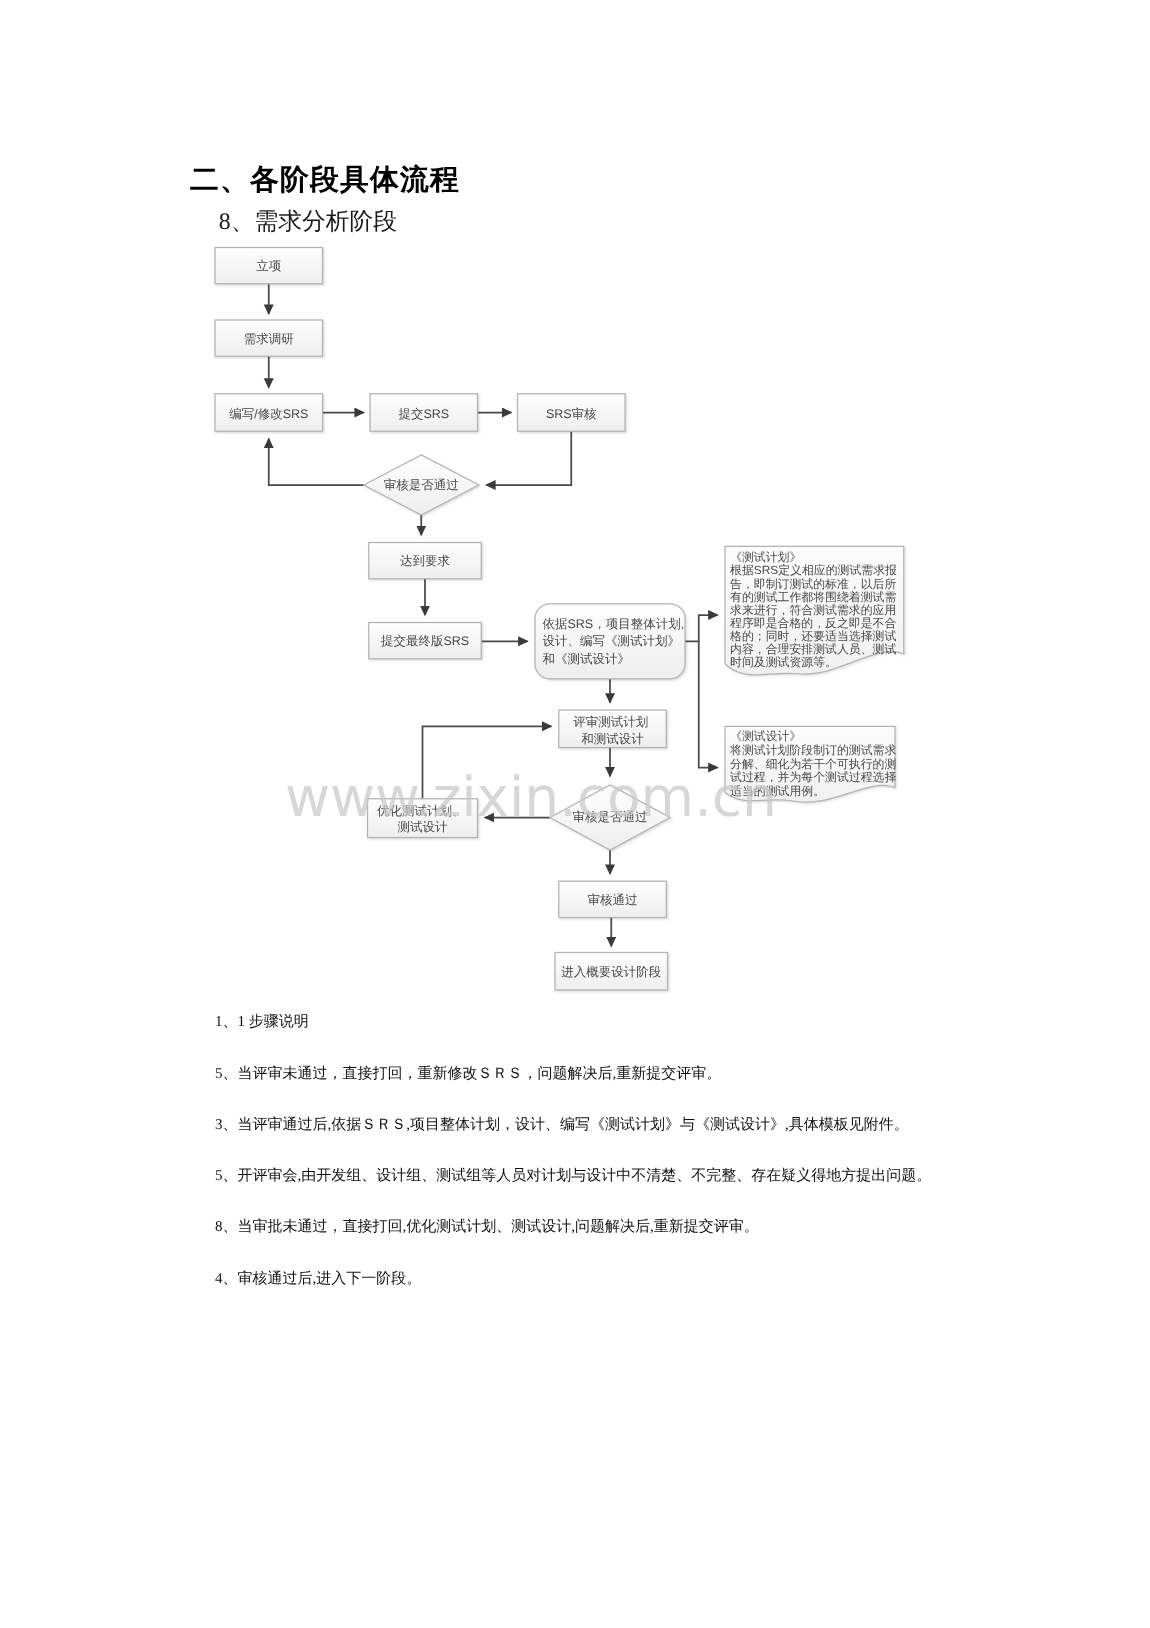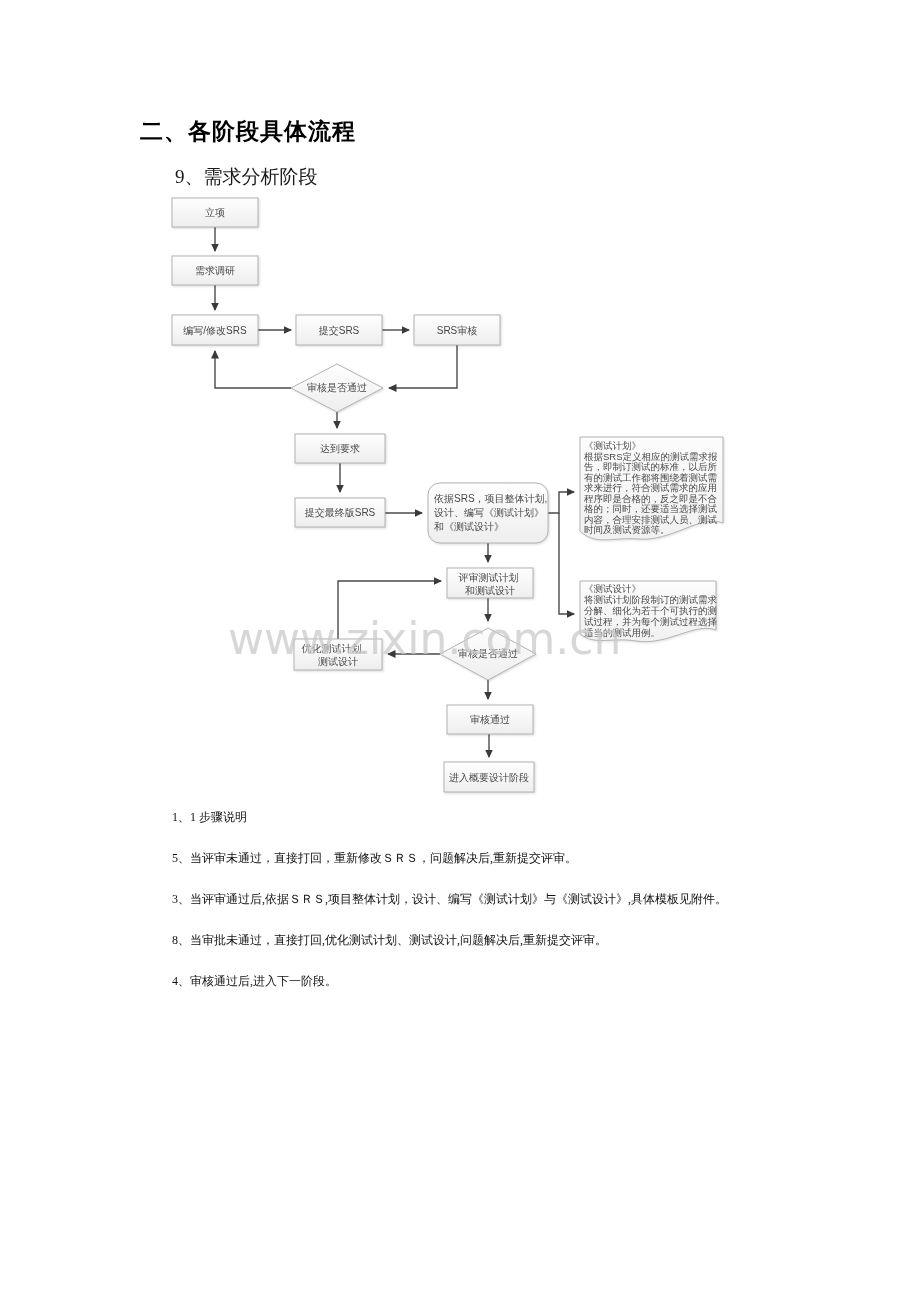--- a/index.html
+++ b/index.html
@@ -8,21 +8,21 @@
     background:#ffffff;
     position:relative;
     overflow:hidden;
     font-family:"Liberation Serif", serif;
     color:#1d1d1d;
   }
   .doc-heading{
     position:absolute;left:140px;top:116px;
     font-family:"Liberation Sans", sans-serif;
     font-size:23px;font-weight:bold;color:#000;
-    letter-spacing:1px;white-space:nowrap;margin:0;
+    letter-spacing:1px;white-space:nowrap;margin:12px;
   }
   .doc-subheading{
     position:absolute;left:175px;top:164px;
     font-size:19px;font-weight:normal;color:#1a1a1a;
     white-space:nowrap;margin:0;
   }
   .flowchart{
     position:absolute;left:0;top:195px;width:920px;height:608px;
     z-index:1;
   }
@@ -60,21 +60,21 @@
     font-size:12px;line-height:41px;
     text-align:justify;color:#111;
     z-index:2;
   }
   .body-text p{margin:0;text-indent:52px;}
 </style>
 </head>
 <body>
 
 <h2 class="doc-heading">二、各阶段具体流程</h2>
-<h3 class="doc-subheading">9、需求分析阶段</h3>
+<h3 class="doc-subheading">8、需求分析阶段</h3>
 
 <svg class="flowchart" viewBox="0 195 920 608" width="920" height="608" xmlns="http://www.w3.org/2000/svg">
   <defs>
     <linearGradient id="boxGrad" x1="0" y1="0" x2="0" y2="1">
       <stop offset="0" stop-color="#fefefe"></stop>
       <stop offset="1" stop-color="#eeeeee"></stop>
     </linearGradient>
     <linearGradient id="noteGrad" x1="0" y1="0" x2="0" y2="1">
       <stop offset="0" stop-color="#fcfcfc"></stop>
       <stop offset="1" stop-color="#f1f1f1"></stop>
@@ -182,15 +182,16 @@
     </text>
   </g>
 </svg>
 
 <div class="watermark">www.zixin.com.cn</div>
 
 <div class="body-text">
   <p>1、1 步骤说明</p>
   <p>5、当评审未通过，直接打回，重新修改ＳＲＳ，问题解决后,重新提交评审。</p>
   <p>3、当评审通过后,依据ＳＲＳ,项目整体计划，设计、编写《测试计划》与《测试设计》,具体模板见附件。</p>
+  <p>5、开评审会,由开发组、设计组、测试组等人员对计划与设计中不清楚、不完整、存在疑义得地方提出问题。</p>
   <p>8、当审批未通过，直接打回,优化测试计划、测试设计,问题解决后,重新提交评审。</p>
   <p>4、审核通过后,进入下一阶段。</p>
 </div>
 
 </body></html>

